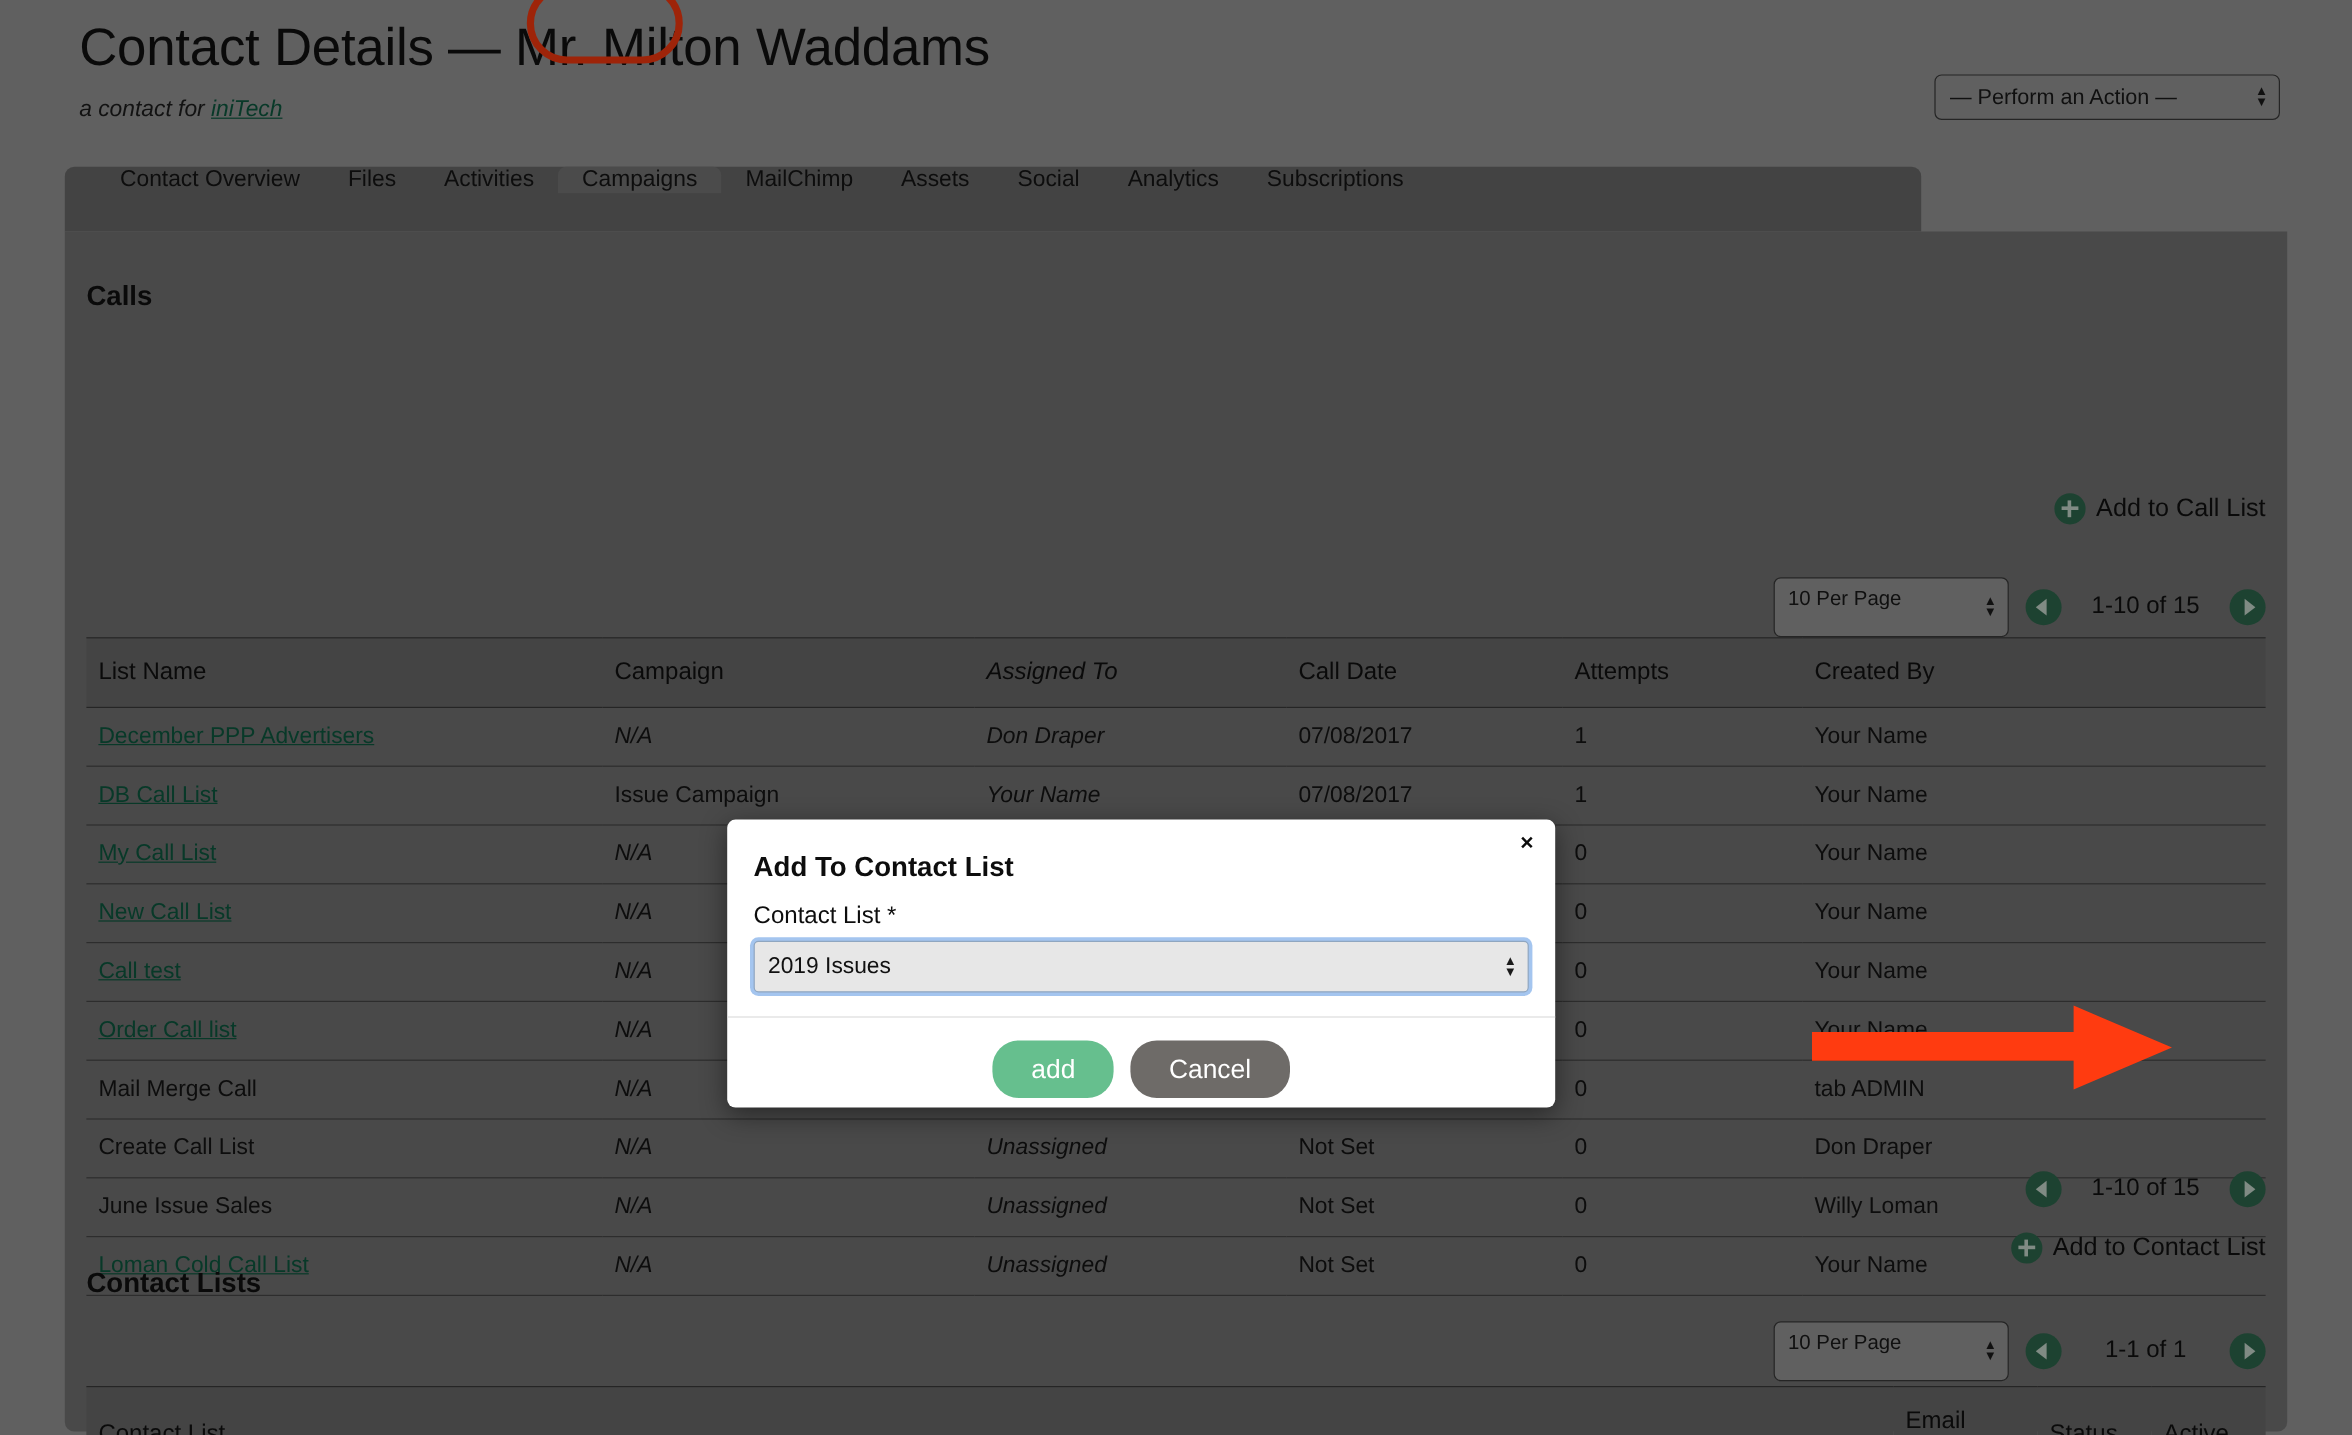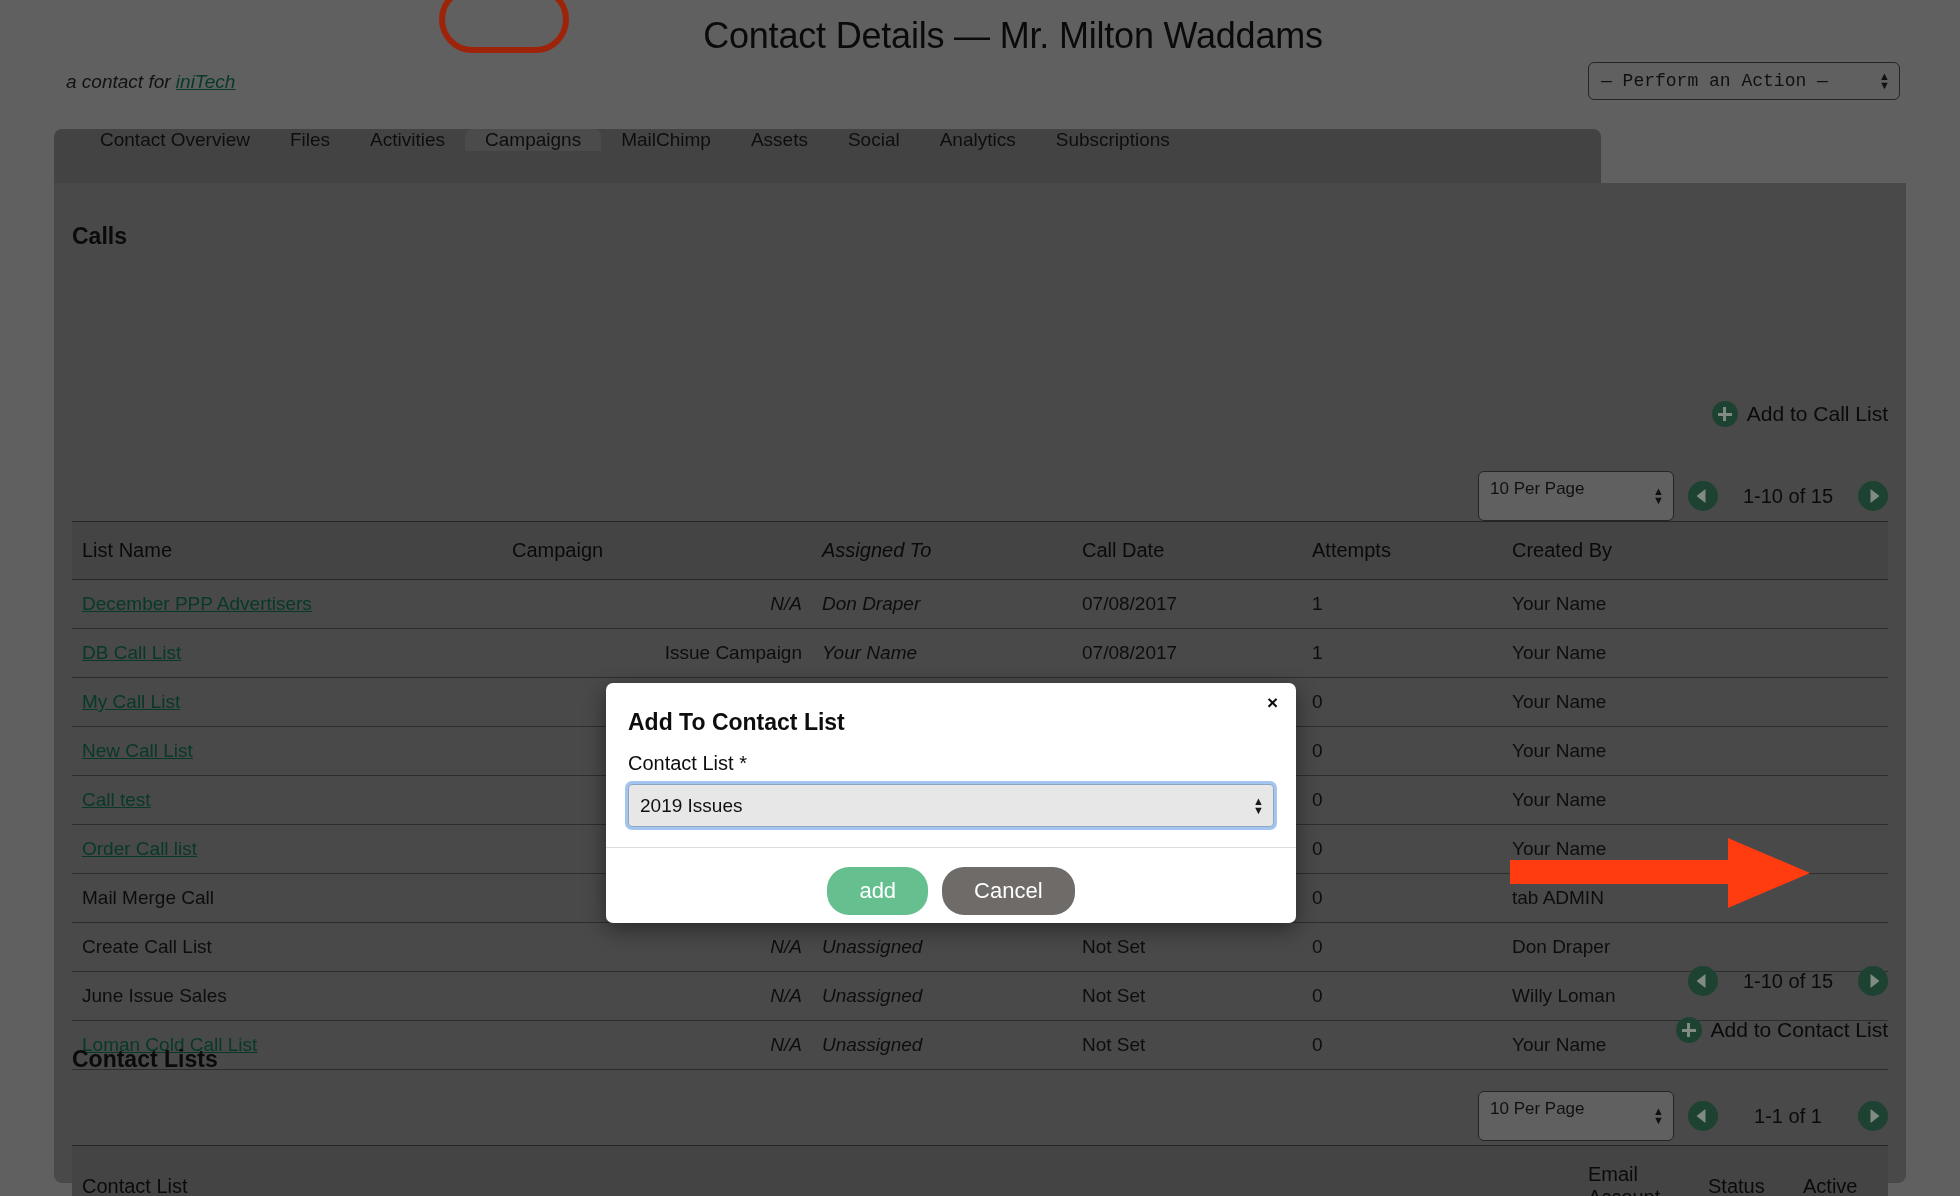--- a/index.html
+++ b/index.html
@@ -26,27 +26,26 @@
   
   #page-root {
     position: absolute; inset: 0;
     background: #9b9b9b;
     z-index: 1;
   }
 
   
   #page-header { padding: 14px 0 0 66px; }
   #page-title {
-    font-size: 36px;
+    font-size: 44px;
     font-weight: 400;
     color: #111;
     letter-spacing: -0.2px;
     margin: 0 0 14px 0;
     line-height: 1.2;
-    text-align: center;
   }
   #subtitle-row {
     font-style: italic;
     font-size: 19px;
     color: #1d1d1d;
   }
   #company-link {
     color: #0d5c42;
     text-decoration: underline;
     font-style: italic;
@@ -73,21 +72,21 @@
   .select-arrows {
     position: absolute;
     right: 10px; top: 50%;
     transform: translateY(-50%);
     font-size: 11px;
     line-height: 9px;
     color: #1a1a1a;
     pointer-events: none;
     text-align: center;
   }
-  #action-select { width: 312px; font-family: Liberation Mono, monospace; }
+  #action-select { width: 288px; }
 
   
   #tabbar {
     margin: 36px 0 0 54px;
     width: 1547px;
     background: #6d6d6d;
     border-radius: 8px 8px 0 0;
     height: 54px;
     display: flex;
     align-items: flex-start;
@@ -222,21 +221,21 @@
     text-decoration: underline;
     cursor: pointer;
   }
   td.na { font-style: italic; }
 
   #calls-table-wrap { position: absolute; top: 338px; left: 18px; right: 18px; }
   #cl-table-wrap    { position: absolute; top: 962px; left: 18px; right: 18px; }
 
   
   .c-listname { width: 430px; }
-  .c-campaign { width: 310px; text-align: right; }
+  .c-campaign { width: 310px; }
   .c-assigned { width: 260px; font-style: italic; }
   .c-calldate { width: 230px; }
   .c-attempts { width: 200px; }
   .c-createdby{ width: auto; }
 
   
   .cl-name   { width: auto; }
   .cl-email  { width: 120px; white-space: normal !important; }
   .cl-status { width: 95px; }
   .cl-active { width: 95px; }

